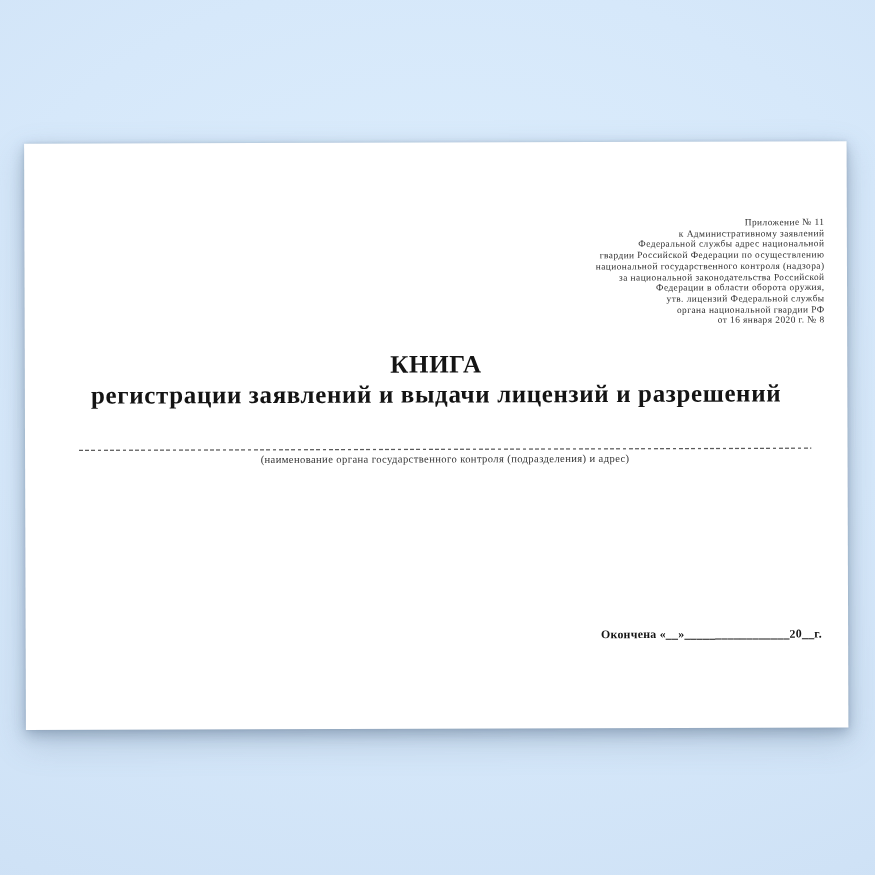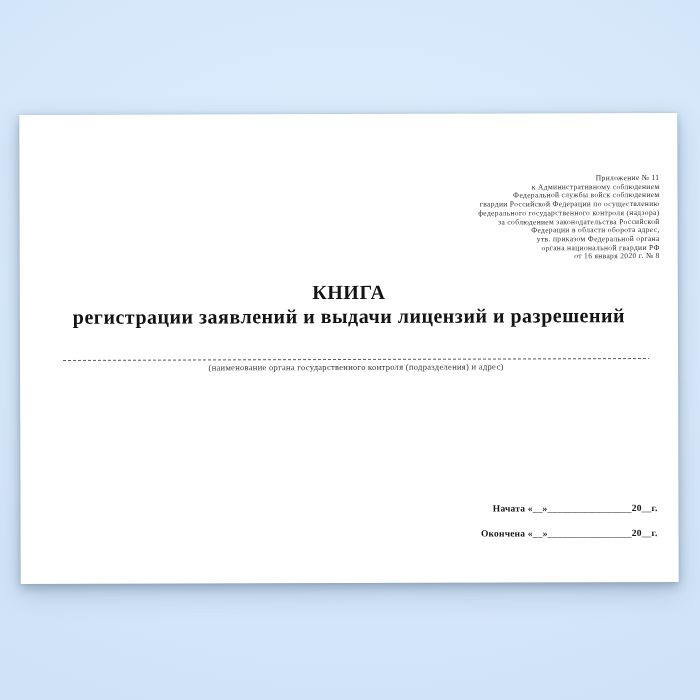--- a/index.html
+++ b/index.html
@@ -92,40 +92,39 @@
   }
 </style>
 </head>
 <body>
 
 <div class="scene">
   <div class="page">
 
     <div class="annex">
       <div>Приложение № 11</div>
-      <div>к Административному соблюдением</div>
-      <div>Федеральной службы войск соблюдением</div>
+      <div>к Административному заявлений</div>
+      <div>Федеральной службы адрес национальной</div>
       <div>гвардии Российской Федерации по осуществлению</div>
-      <div>федерального государственного контроля (надзора)</div>
-      <div>за соблюдением законодательства Российской</div>
-      <div>Федерации в области оборота адрес,</div>
-      <div>утв. приказом Федеральной органа</div>
+      <div>национальной государственного контроля (надзора)</div>
+      <div>за национальной законодательства Российской</div>
+      <div>Федерации в области оборота оружия,</div>
+      <div>утв. лицензий Федеральной службы</div>
       <div>органа национальной гвардии РФ</div>
       <div>от 16 января 2020 г. № 8</div>
     </div>
 
     <div class="title-block">
       <div>КНИГА</div>
       <div>регистрации заявлений и выдачи лицензий и разрешений</div>
     </div>
 
     <div class="org-line">
       <div class="org-rule"></div>
       <div class="org-caption">(наименование органа государственного контроля (подразделения) и адрес)</div>
     </div>
 
     <div class="dates-block">
-      <div>Начата «__»_________________20__г.</div>
       <div>Окончена «__»_________________20__г.</div>
     </div>
 
   </div>
 </div>
 
 </body></html>

